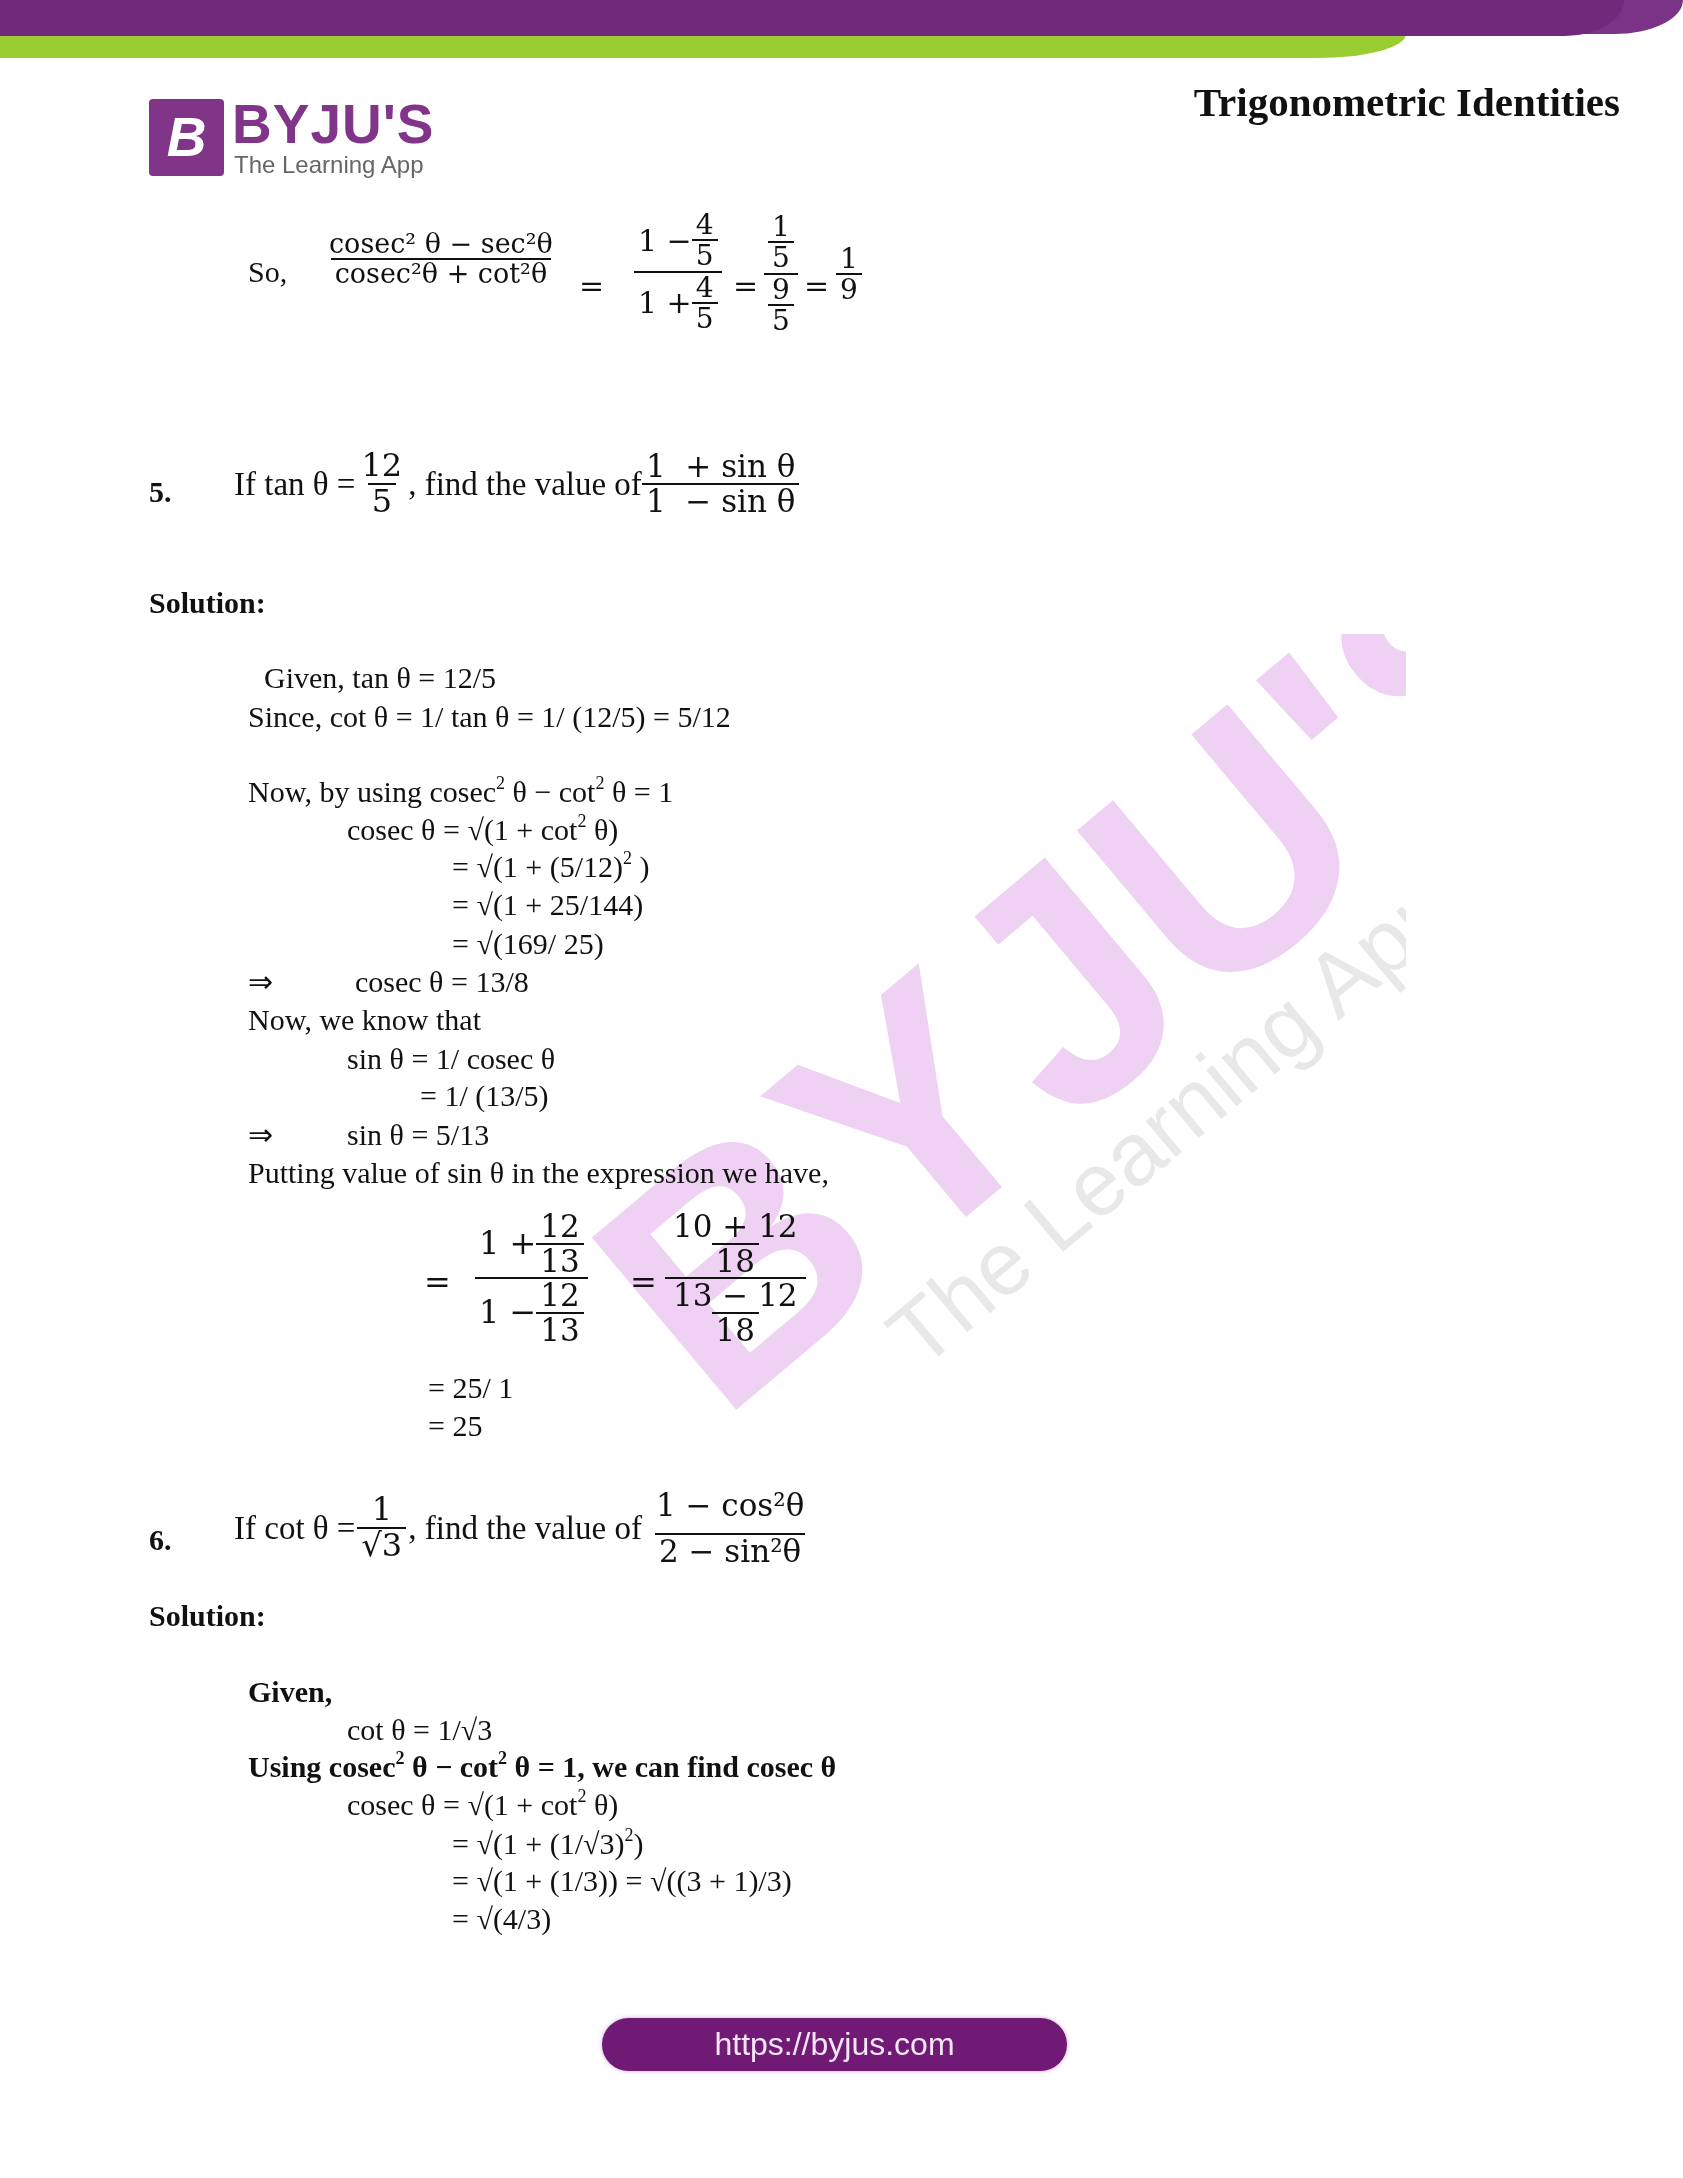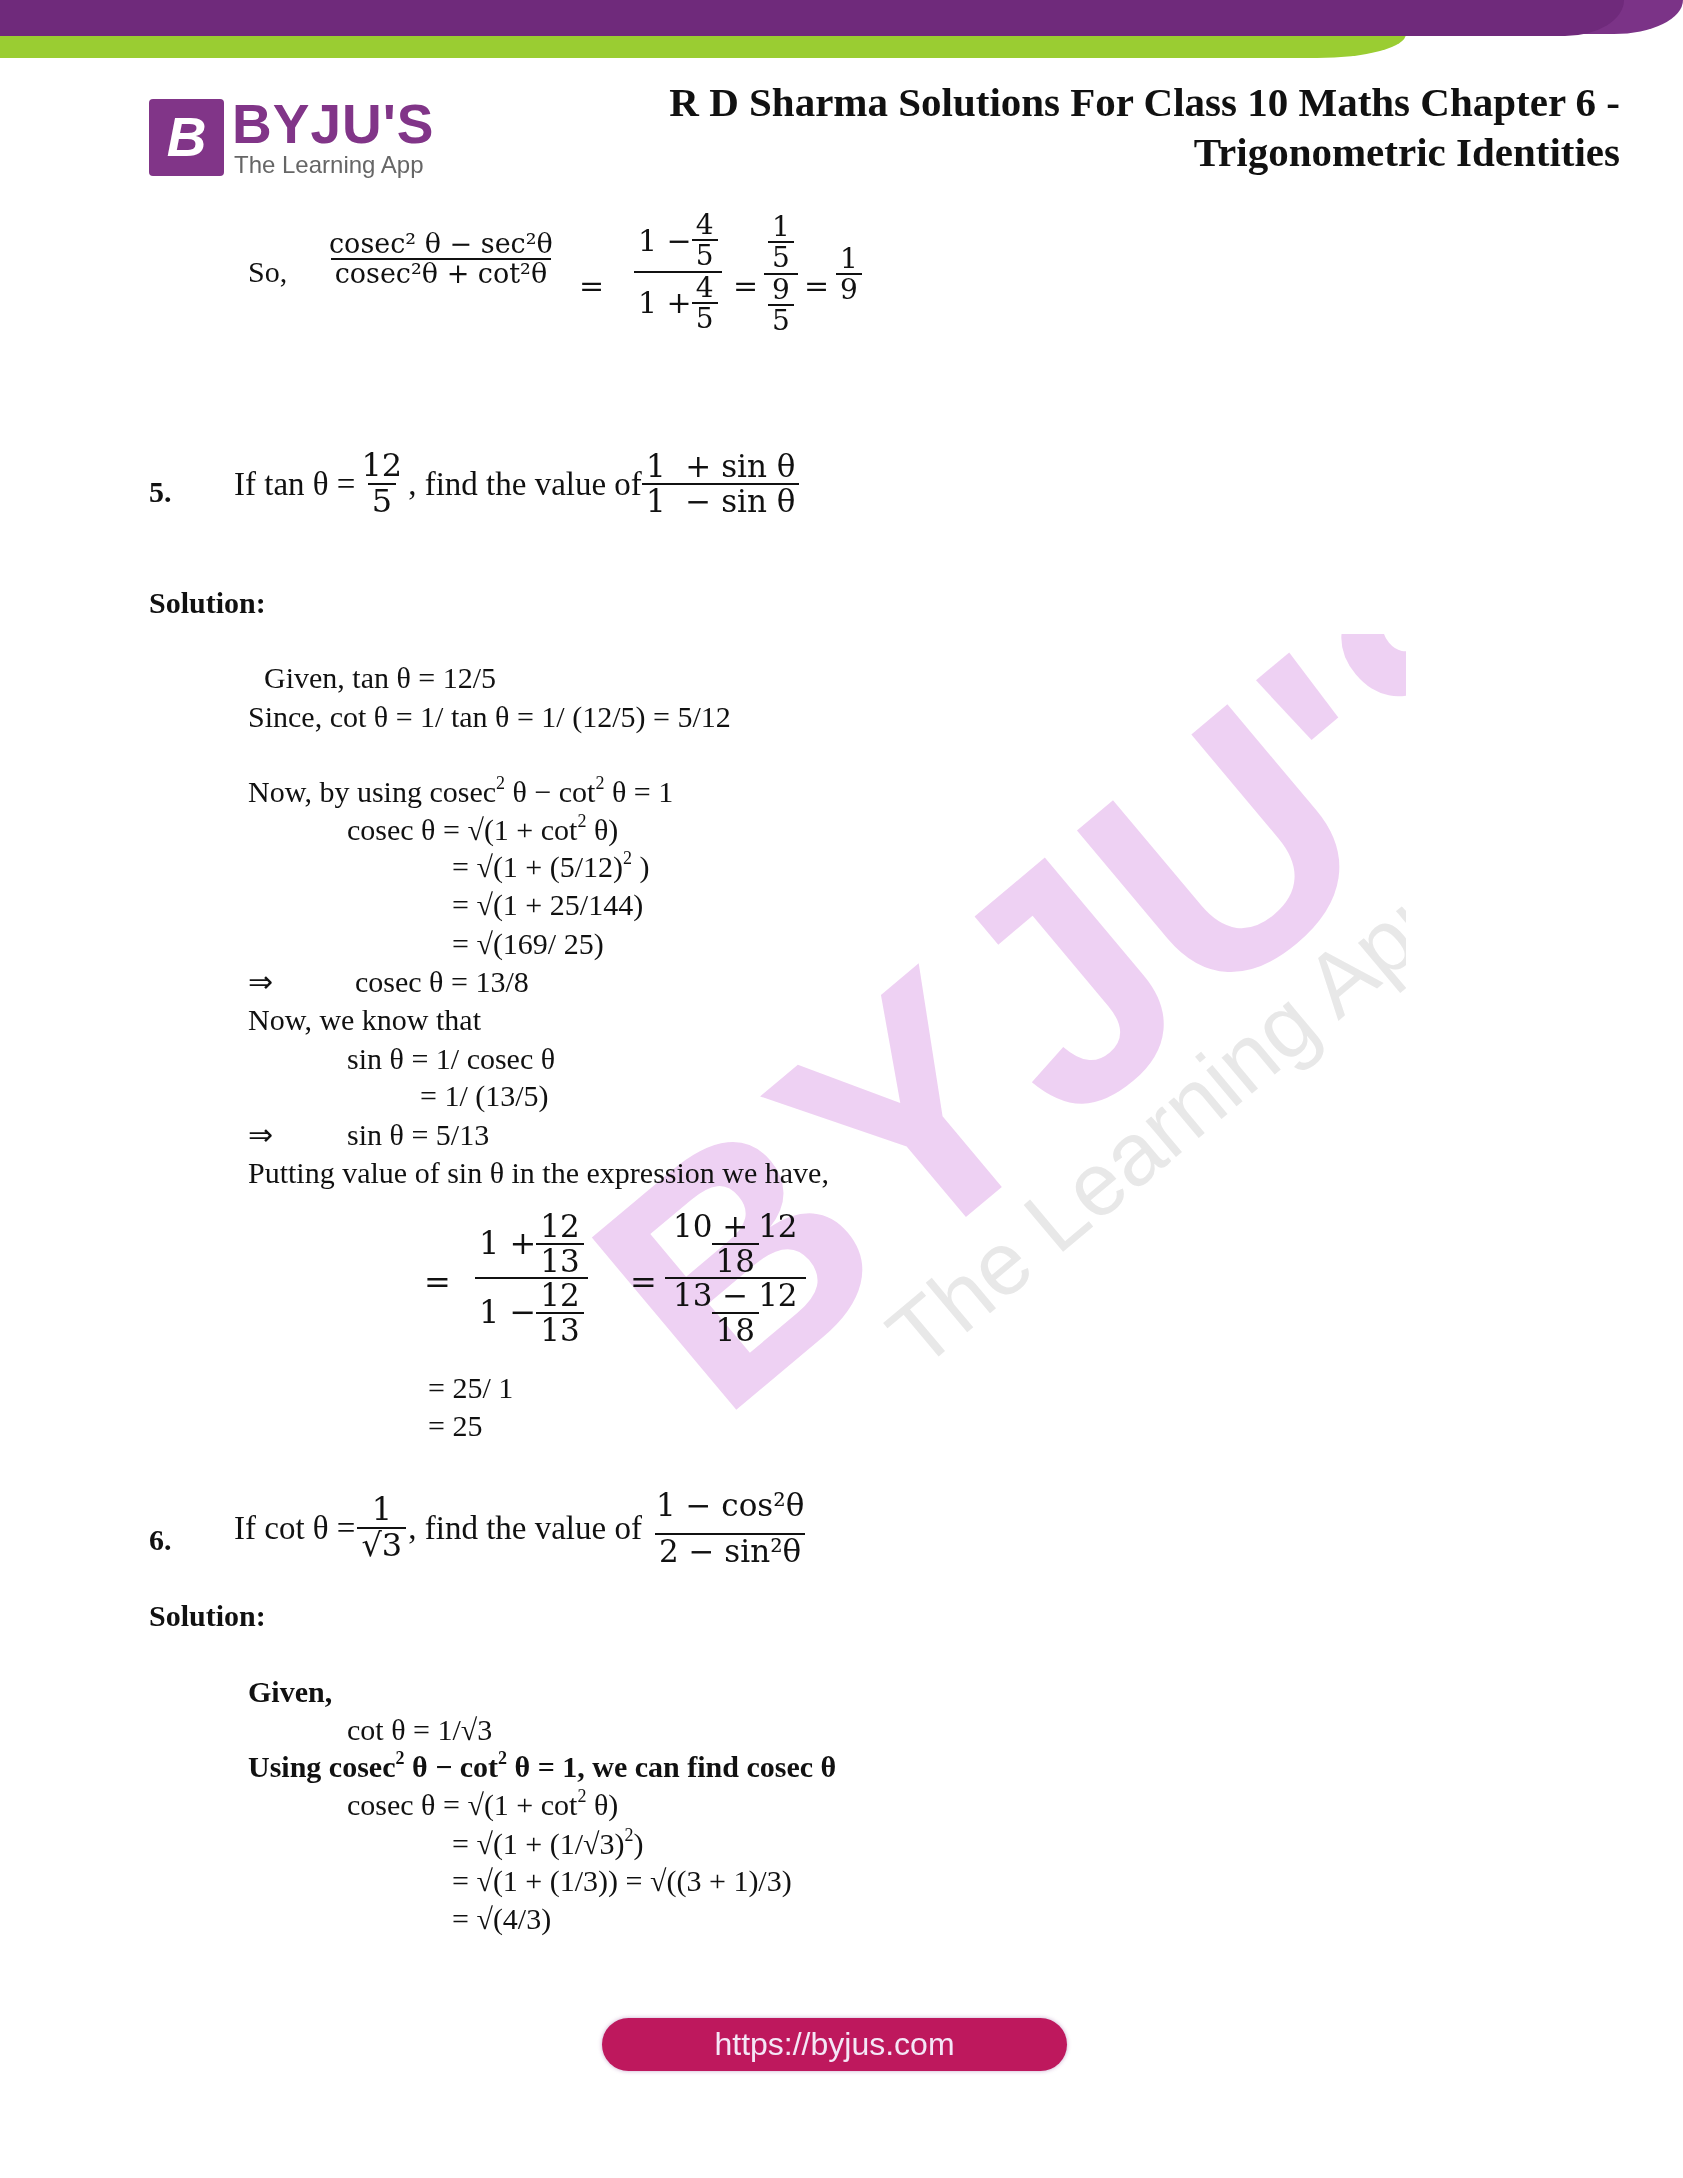--- a/index.html
+++ b/index.html
@@ -18,39 +18,38 @@
   .logo-tag { left:234px; top:151px; font-family:"Liberation Sans",sans-serif; font-size:24px; color:#666; line-height:28px;}
   .hdr-title { right:63px; top:77px; text-align:right; font-weight:bold; font-size:41px; line-height:50px; width:1089px; }
   .watermark { left:515px; top:634px; width:891px; height:891px; pointer-events:none; z-index:0; }
   .txt { font-size:30px; line-height:38px; white-space:nowrap; z-index:1; }
   .bold { font-weight:bold; }
   .math { font-family:"DejaVu Serif", serif; }
   .frac { display:inline-flex; flex-direction:column; align-items:center; vertical-align:middle; }
   .frac .num { padding:0 4px; line-height:1.05; }
   .frac .den { padding:0 4px; line-height:1.05; border-top:2px solid #111; }
   sup { font-size:60%; vertical-align:0.7em; line-height:0; }
-  .footer-btn { left:602px; top:2018px; width:465px; height:53px; background:#be185d; border-radius:27px;
+  .footer-btn { left:602px; top:2018px; width:465px; height:53px; background:#701a75; border-radius:27px;
                 color:#f4e6f6; font-family:"Liberation Sans",sans-serif; font-size:32px; line-height:53px; text-align:center;
                 box-shadow:0 0 4px rgba(120,40,130,0.4); }
   .mrow { display:flex; align-items:center; }
 </style>
 </head>
 <body>
 
 <div class="abs band-purple2"></div>
 <div class="abs band-green"></div>
 <div class="abs band-purple"></div>
 
 <div class="abs logo-box"></div>
 <div class="abs logo-b">B</div>
 <div class="abs logo-word">BYJU'S</div>
 <div class="abs logo-tag">The Learning App</div>
 
 <div class="abs hdr-title">
-  <div>R D Sharma Solutions For Class 10 Maths Chapter 6 -</div>
   <div>Trigonometric Identities</div>
 </div>
 
 <svg class="abs watermark" viewBox="0 0 900 900">
   <g transform="rotate(-40 450 450)" fill="#ecc9f1" opacity="0.85">
     <text x="40" y="560" font-family="Liberation Sans, sans-serif" font-weight="bold" font-size="330">BYJU'S</text>
   </g>
   <g transform="rotate(-40 450 450)" fill="#d9d9d9" opacity="0.6">
     <text x="230" y="650" font-family="Liberation Sans, sans-serif" font-size="90">The Learning App</text>
   </g>

